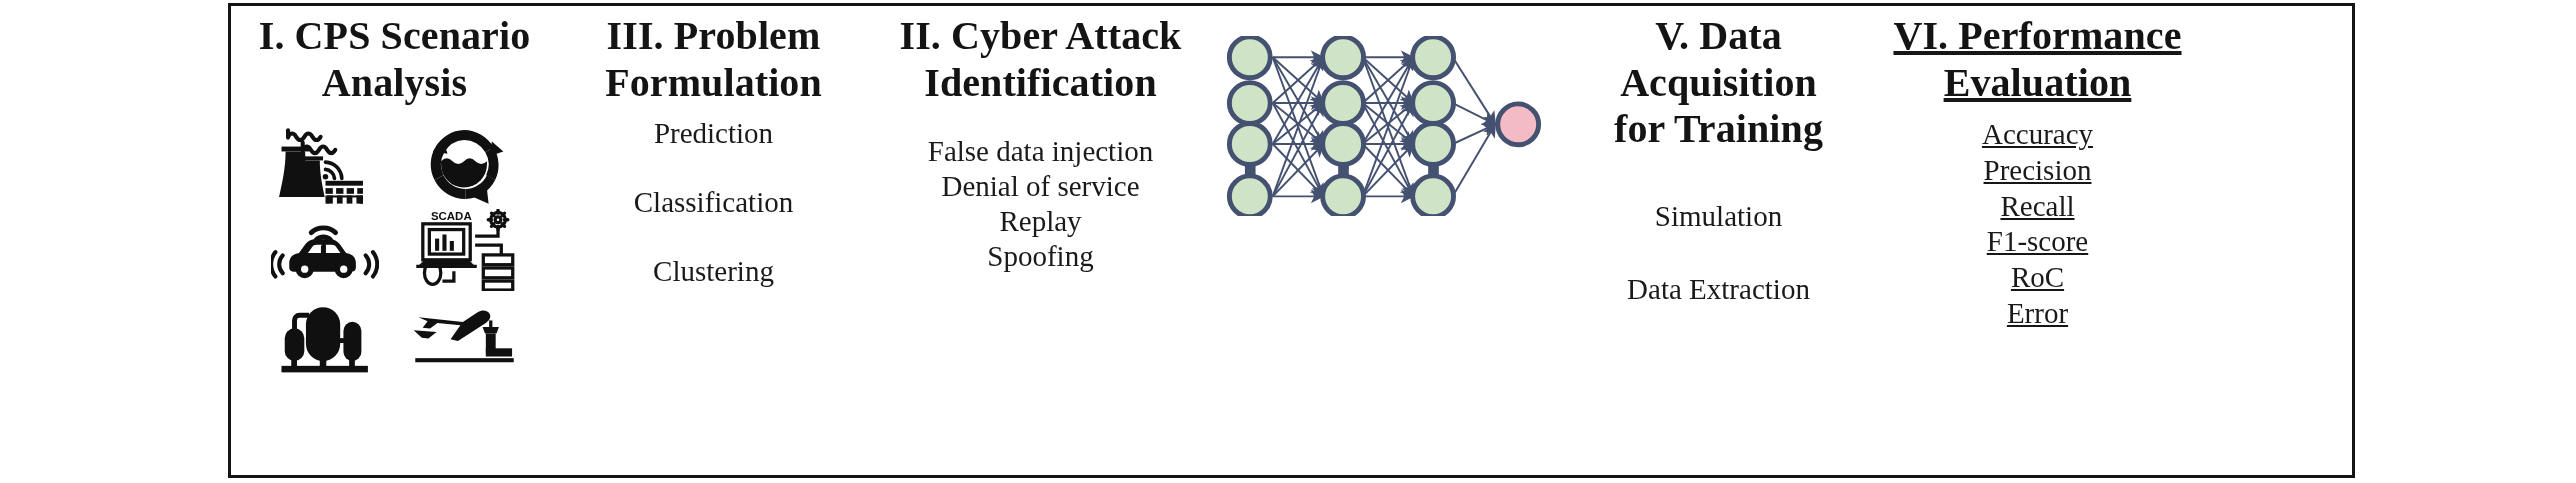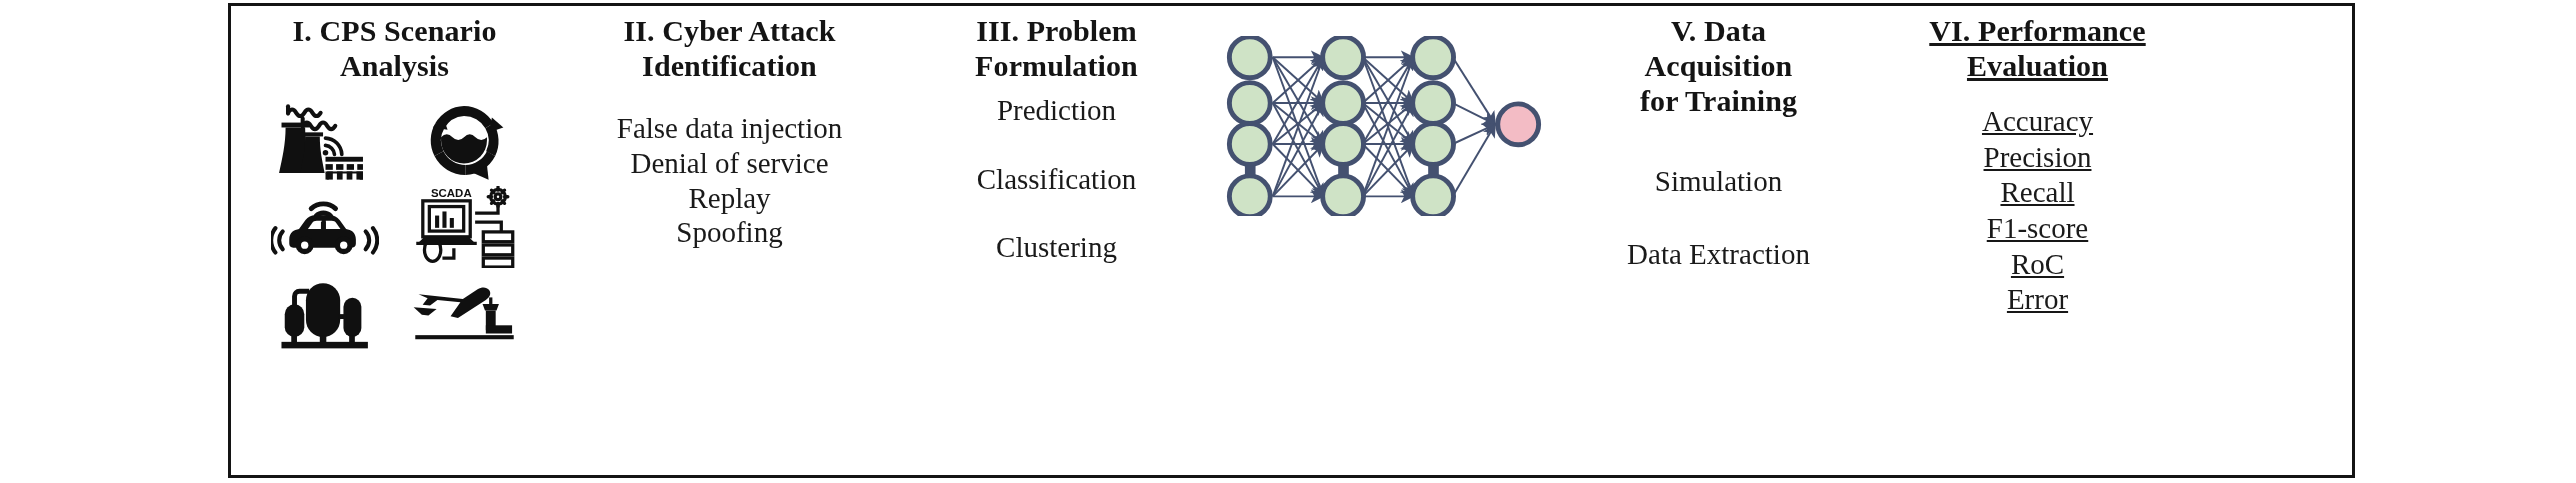--- a/index.html
+++ b/index.html
@@ -42,21 +42,21 @@
   
   #col-1 { width: 327px; }
   #col-2 { width: 343px; }
   #col-3 { width: 311px; }
   #col-4 { width: 343px; }
   #col-5 { width: 327px; }
   #col-6 { width: 311px; text-decoration: underline; }
 
   .stage-title {
     font-weight: bold;
-    font-size: 30px;
+    font-size: 40px;
     line-height: 1.17;
     text-align: center;
     letter-spacing: 0.1px;
     color: #141414;
     white-space: pre-line;
   }
 
   .stage-body {
     margin-top: 0;
     text-align: center;
@@ -71,21 +71,21 @@
   #col-2 .body-line  { line-height: 1.20; }
 
   #col-3 .stage-body { margin-top: 9.8px; }
   #col-3 .body-line  { margin-bottom: 34px; }
   #col-3 .body-line:last-child { margin-bottom: 0; }
 
   #col-5 .stage-body { margin-top: 46px; }
   #col-5 .body-line  { margin-bottom: 38px; }
   #col-5 .body-line:last-child { margin-bottom: 16px; }
 
-  #col-6 .stage-body { margin-top: 21px; }
+  #col-6 .stage-body { margin-top: 11px; }
   #col-6 .body-line  { line-height: 1.23; }
 
   
   .icon-grid {
     margin-top: 14.7px;
     display: grid;
     grid-template-columns: 123px 123px;
     grid-template-rows: 86px 86px 86px;
     justify-items: center;
     align-items: center;
@@ -285,38 +285,38 @@
             <rect x="90" y="54" width="32" height="10"></rect>
 
             <rect x="4" y="66" width="120" height="5"></rect>
           </g>
         </svg>
       </div>
 
     </div>
   </div>
 
+  <div class="stage-column" id="col-3">
+    <div class="stage-title">III. Problem
+Formulation</div>
+    <div class="stage-body">
+      <div class="body-line">Prediction</div>
+      <div class="body-line">Classification</div>
+      <div class="body-line">Clustering</div>
+    </div>
+  </div>
+
   <div class="stage-column" id="col-2">
     <div class="stage-title">II. Cyber Attack
 Identification</div>
     <div class="stage-body">
       <div class="body-line">False data injection</div>
       <div class="body-line">Denial of service</div>
       <div class="body-line">Replay</div>
       <div class="body-line">Spoofing</div>
-    </div>
-  </div>
-
-  <div class="stage-column" id="col-3">
-    <div class="stage-title">III. Problem
-Formulation</div>
-    <div class="stage-body">
-      <div class="body-line">Prediction</div>
-      <div class="body-line">Classification</div>
-      <div class="body-line">Clustering</div>
     </div>
   </div>
 
   <div class="stage-column" id="col-4">
     <div id="nn-wrap">
       <svg width="324" height="180" viewBox="0 0 396 220" fill="none">
         <defs>
           <marker id="ah" viewBox="0 0 12 12" refX="11" refY="6" markerWidth="7" markerHeight="7" orient="auto-start-reverse">
             <path d="M0 0 L12 6 L0 12 L3 6 z" fill="#445170"></path>
           </marker>

